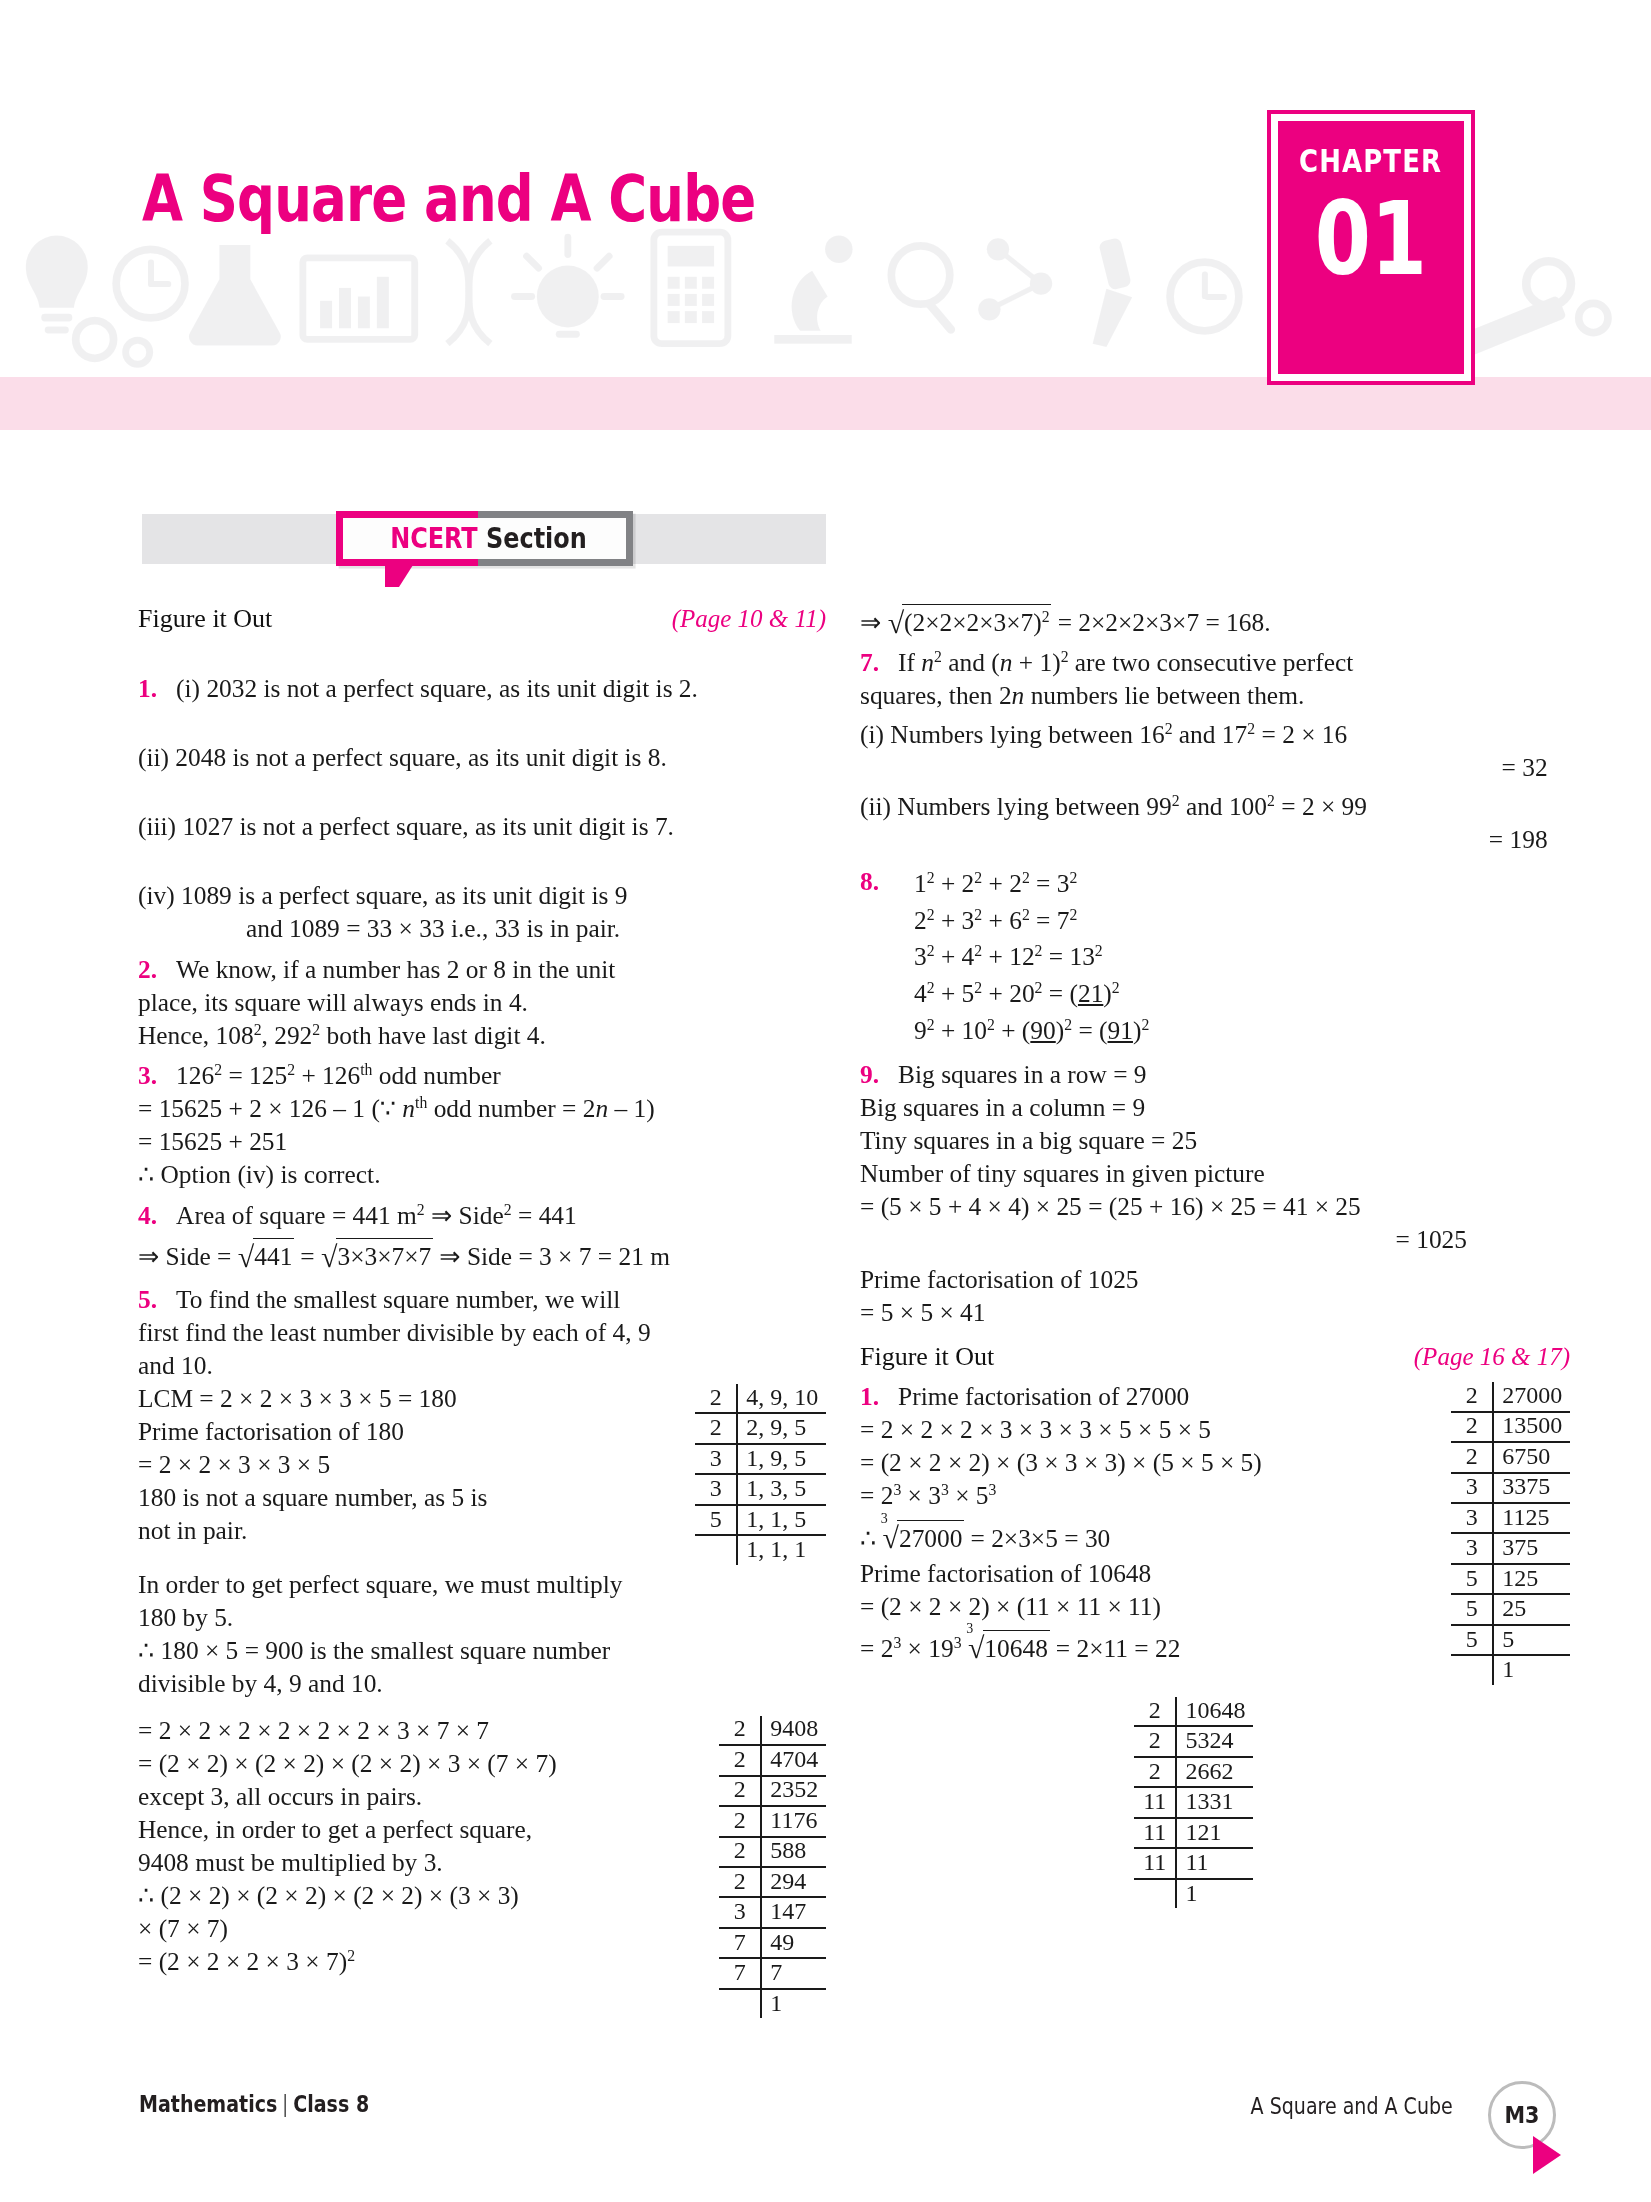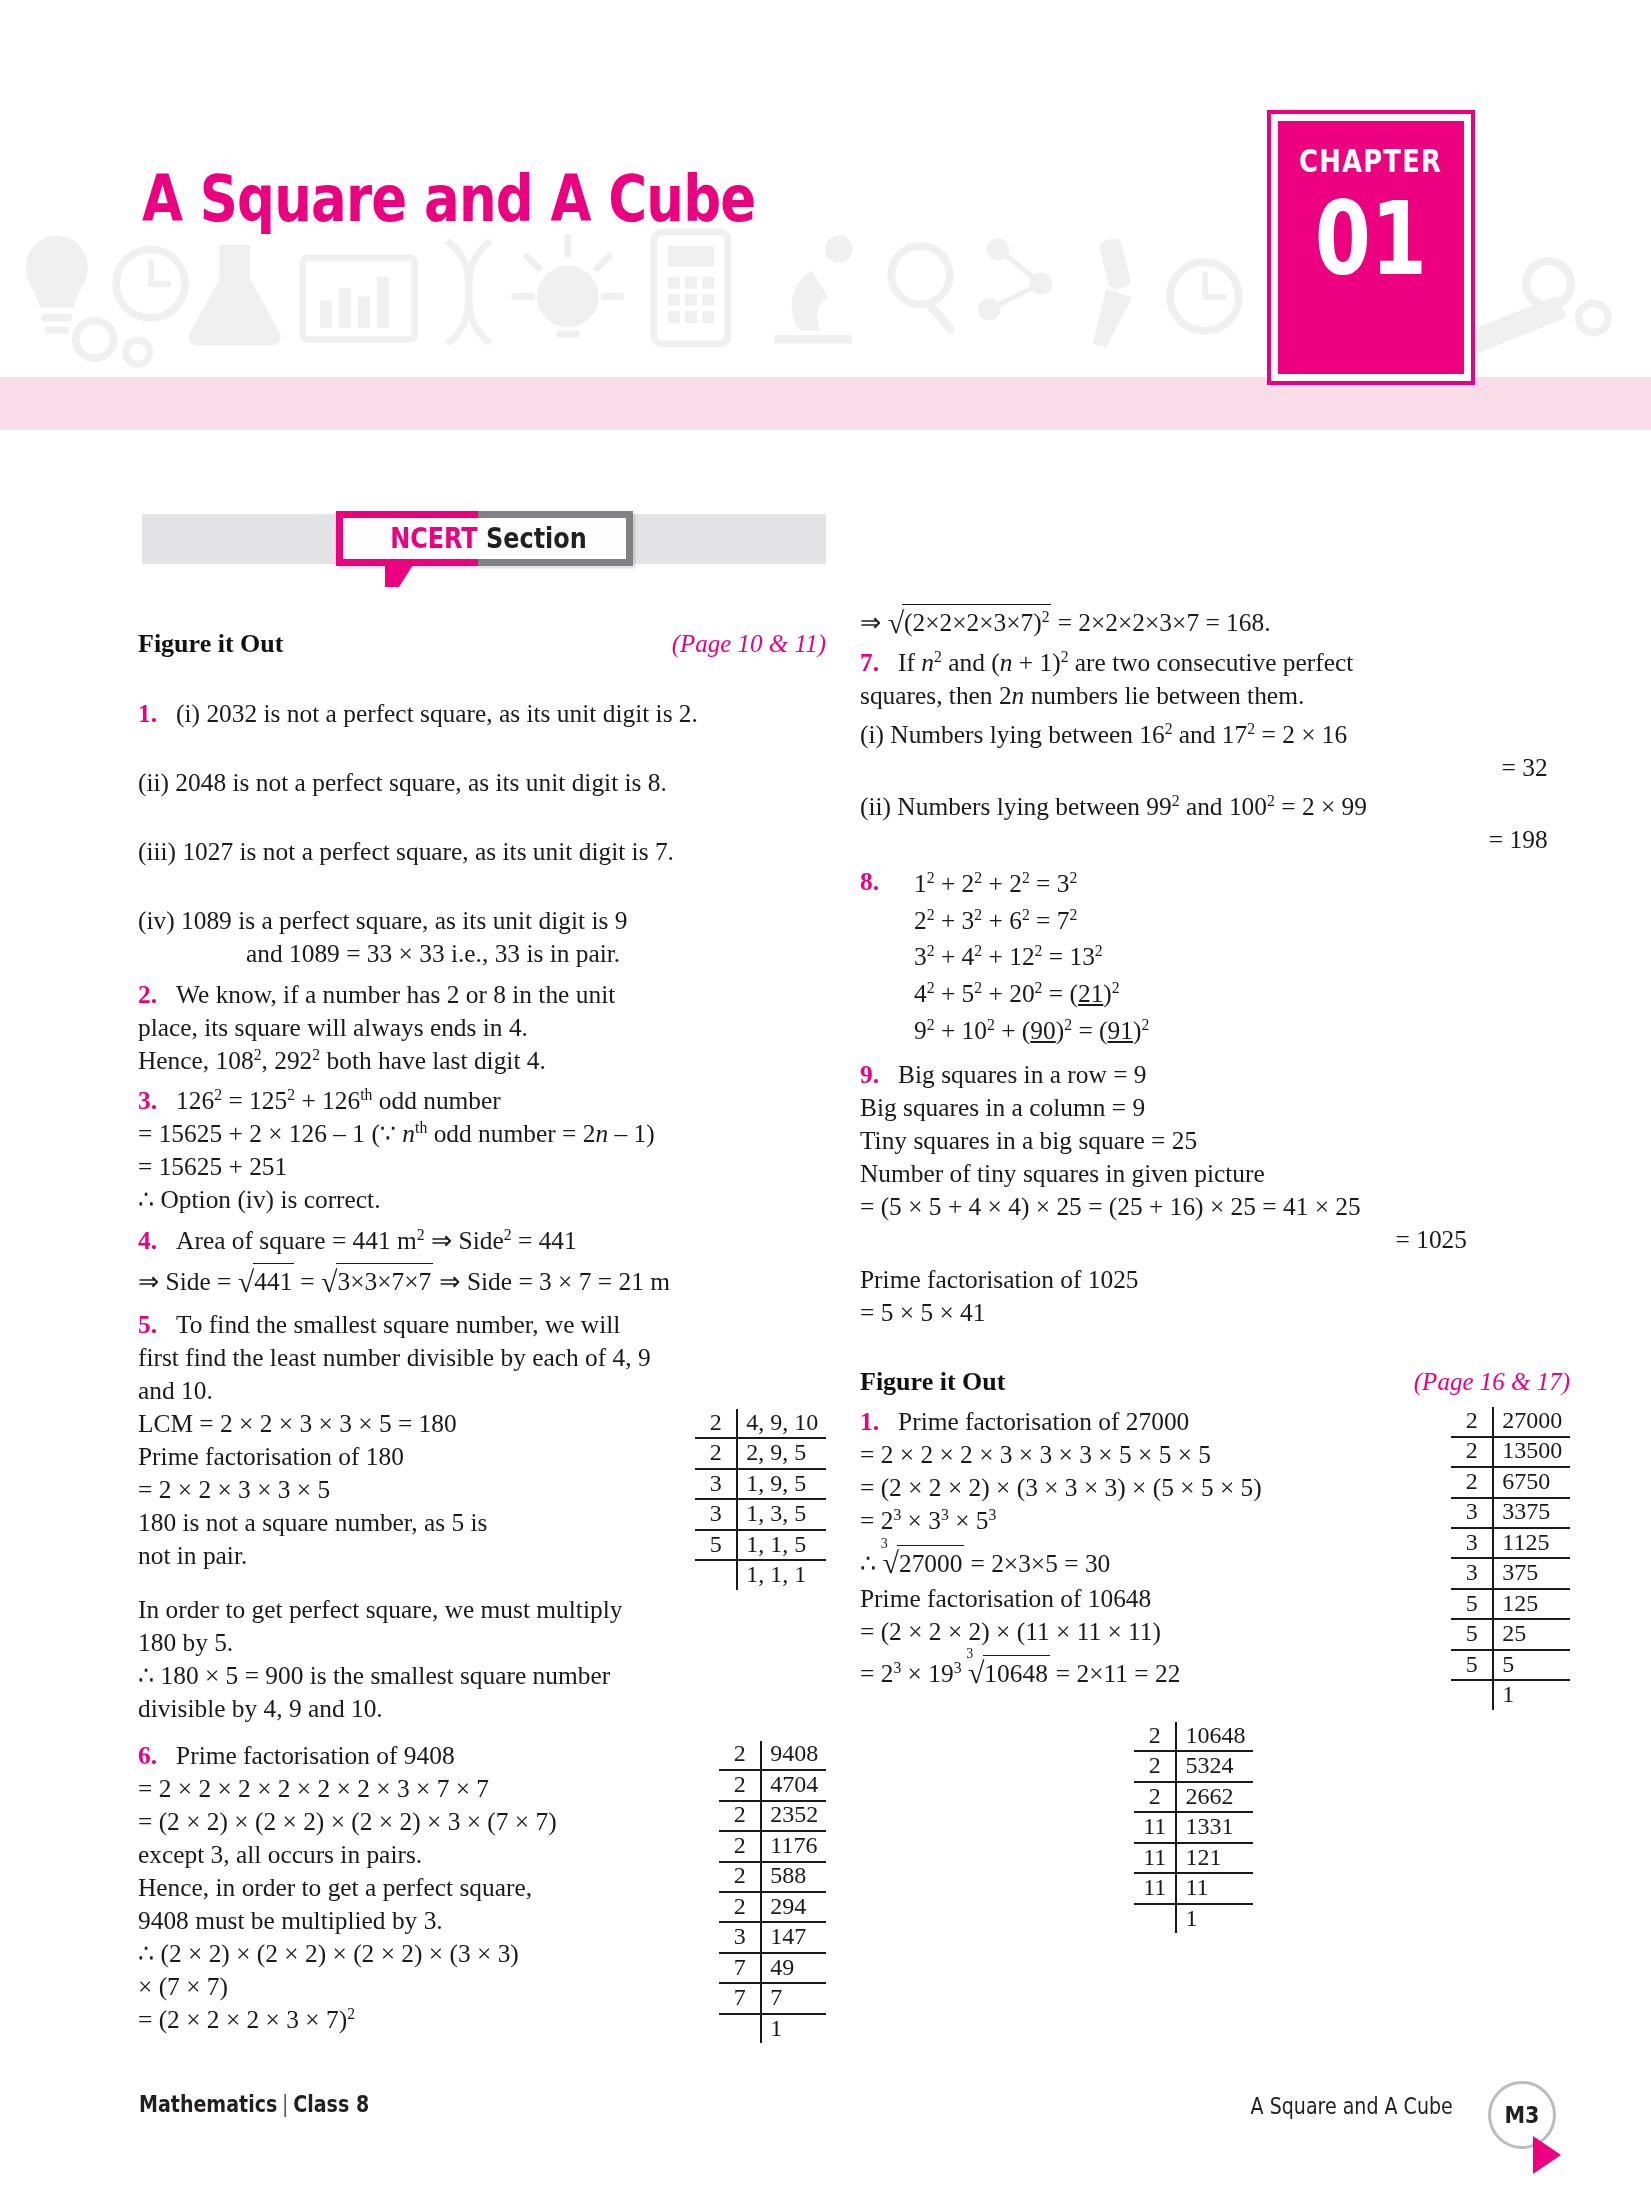--- a/index.html
+++ b/index.html
@@ -92,21 +92,21 @@
     border-bottom:0;
   }
 
   
   .col{position:absolute;top:602px;font-size:25.4px;line-height:1.30;}
   .col-left{left:138px;width:688px;}
   .col-right{left:860px;width:710px;}
 
   .sec-head{display:flex;justify-content:space-between;align-items:baseline;
             margin-bottom:5.2px;}
-  .sec-head .fio{font-weight:bold;font-size:26px;color:#111;margin-top:25px;}
+  .sec-head .fio{font-weight:normal;font-size:26px;color:#111;}
   .sec-head .pg{font-style:italic;color:#ec0080;font-size:25px;}
   .blk{margin-bottom:7.7px;}
   .num{color:#ec0080;font-weight:bold;}
   .ind{display:block;}
   .hang{padding-left:54px;text-indent:-54px;margin-top:36px;}
   .ri{text-align:right;}
   sup{font-size:.62em;vertical-align:super;line-height:0;}
   .it{font-style:italic;}
   .ul{text-decoration:underline;}
 
@@ -374,21 +374,20 @@
           <tr class="ln">
             <td class="d">7</td>
             <td class="q">7</td>
           </tr>
           <tr class=" last">
             <td class="d">&nbsp;</td>
             <td class="q">1</td>
           </tr>
         </tbody>
     </table>
-    <div><span class="num">6.</span>&nbsp;&nbsp;&nbsp;<span>Prime factorisation of 9408</span></div>
     <div><span>= 2 × 2 × 2 × 2 × 2 × 2 × 3 × 7 × 7</span></div>
     <div><span>= (2 × 2) × (2 × 2) × (2 × 2) × 3 × (7 × 7)</span></div>
     <div><span>except 3, all occurs in pairs.</span></div>
     <div><span>Hence, in order to get a perfect square,</span></div>
     <div><span>9408 must be multiplied by 3.</span></div>
     <div><span>∴    (2 × 2) × (2 × 2) × (2 × 2) × (3 × 3)</span></div>
     <div><span>× (7 × 7)</span></div>
     <div><span>= (2 × 2 × 2 × 3 × 7)</span><sup>2</sup></div>
   </div>
 </div>

